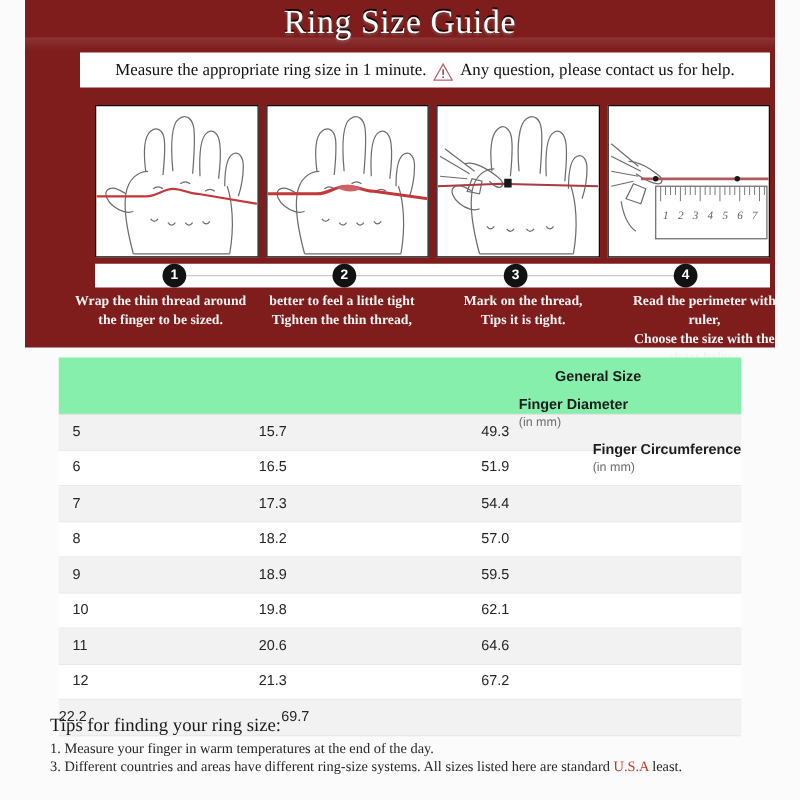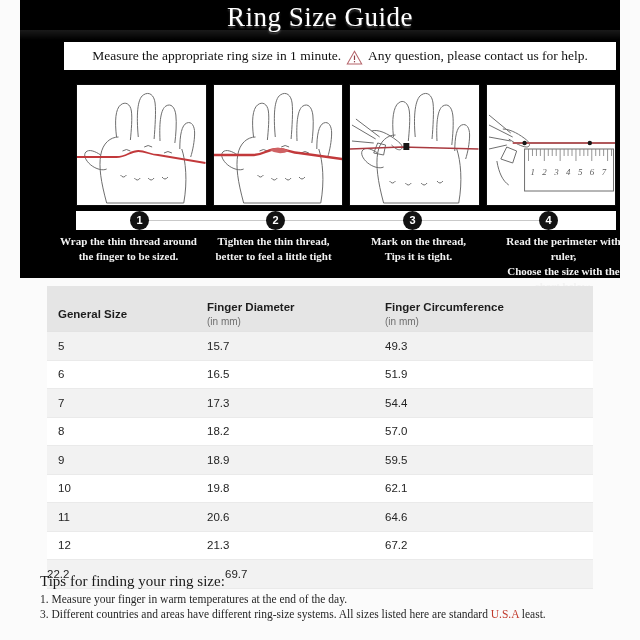--- a/index.html
+++ b/index.html
@@ -7,21 +7,21 @@
     width: 640px; height: 640px;
     background: #f7f7f7;
     font-family: "Liberation Serif", serif;
     overflow: hidden;
   }
   .page { position: relative; width: 640px; height: 640px; background: #fbfbfb; }
 
   
   .hero {
     position: absolute; left: 20px; top: 0; width: 600px; height: 278px;
-    background: #000000;
+    background: #7f1d1d;
   }
   .hero-title {
     position: absolute; left: 0; top: 0; width: 600px; height: 36px;
     text-align: center;
     color: #ffffff;
     font-family: "Liberation Serif", serif;
     font-size: 27px; line-height: 34px; font-weight: 400;
     letter-spacing: .5px;
     text-shadow: 0 2px 2px rgba(120,120,120,.55), 0 -1px 0 rgba(0,0,0,.9);
   }
@@ -78,22 +78,23 @@
   .caption {
     flex: 1 1 0; text-align: center; color: #f2f2f2;
     font-size: 11px; line-height: 15px; padding: 0 4px;
     font-family: "Liberation Serif", serif; font-weight: 700;
   }
 
   
   .table { position: absolute; left: 47px; top: 286px; width: 546px; }
   .trow { display: flex; align-items: center; height: 28.5px; }
   .trow.head {
-    height: 46px; background: #e5e5e5; align-items: center;
+    height: 46px; background: #86efac; align-items: flex-end;
     border-bottom: 1px solid #e3e3e3;
+    flex-direction: column;
   }
   .trow.odd  { background: #f2f2f2; }
   .trow.even { background: #ffffff; }
   .trow.body { border-bottom: 1px solid #eaeaea; }
   .c1 { width: 160px; padding-left: 11px; }
   .c2 { width: 178px; }
   .c3 { flex: 1 1 auto; }
   .head .c1, .head .c2, .head .c3 {
     padding-top: 10px;
     font-family: "Liberation Sans", sans-serif;
@@ -265,22 +266,22 @@
       <div class="step-dot d3">3</div>
       <div class="step-dot d4">4</div>
     </div>
 
     <div class="captions">
       <div class="caption">
         <div>Wrap the thin thread around</div>
         <div>the finger to be sized.</div>
       </div>
       <div class="caption">
+        <div>better to feel a little tight</div>
         <div>Tighten the thin thread,</div>
-        <div>better to feel a little tight</div>
       </div>
       <div class="caption">
         <div>Mark on the thread,</div>
         <div>Tips it is tight.</div>
       </div>
       <div class="caption">
         <div>Read the perimeter with ruler,</div>
         <div>Choose the size with the chart below.</div>
       </div>
     </div>

